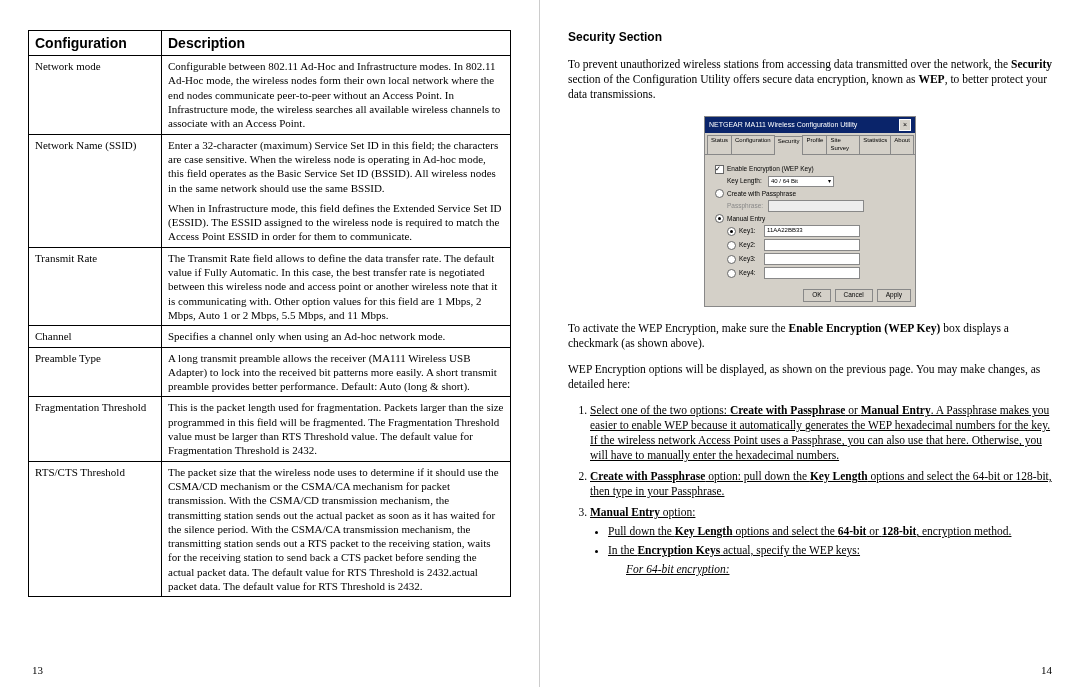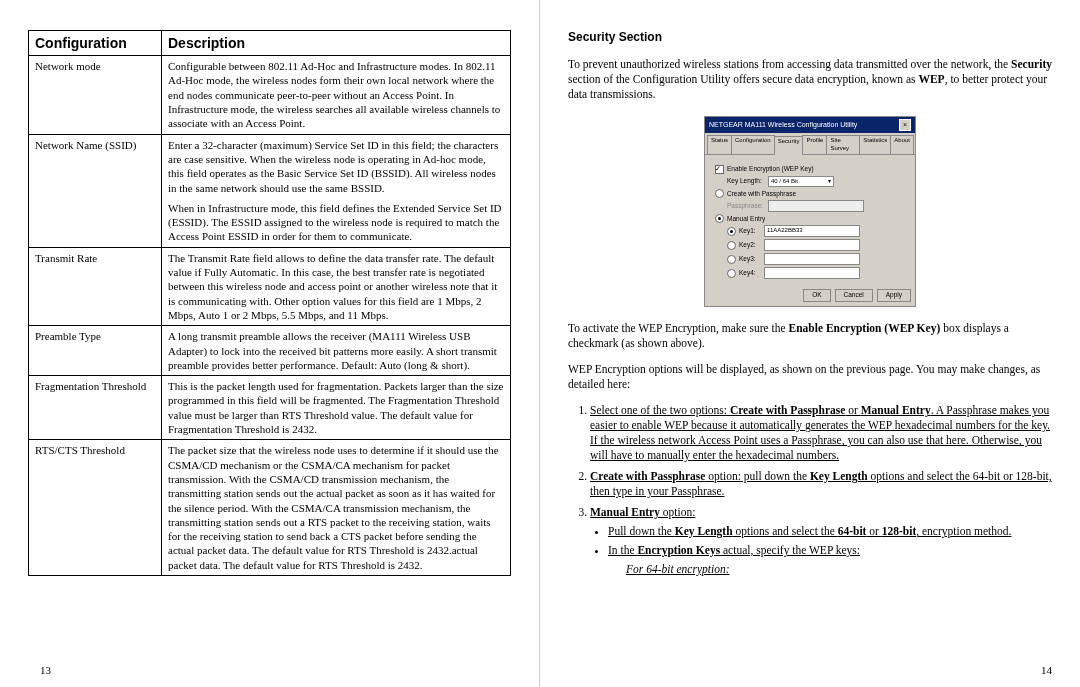--- a/index.html
+++ b/index.html
@@ -26,21 +26,21 @@
     line-height: 1.3;
   }
   .page-left {
     border-right: 1px solid #ccc;
   }
   .page-number {
     position: absolute;
     bottom: 10px;
     font-size: 11px;
   }
-  .pn-left { left: 40px; }
+  .pn-left { left: 32px; }
   .pn-right { right: 28px; }
 
   
   table.config {
     border-collapse: collapse;
     width: 100%;
     font-size: 11px;
   }
   table.config th, table.config td {
     border: 1px solid #000;
@@ -228,20 +228,24 @@
         <tr>
           <td>Network Name (SSID)</td>
           <td>
             <div>Enter a 32-character (maximum) Service Set ID in this field; the characters are case sensitive. When the wireless node is operating in Ad-hoc mode, this field operates as the Basic Service Set ID (BSSID). All wireless nodes in the same network should use the same BSSID.</div>
             <div class="para-gap">When in Infrastructure mode, this field defines the Extended Service Set ID (ESSID). The ESSID assigned to the wireless node is required to match the Access Point ESSID in order for them to communicate.</div>
           </td>
         </tr>
         <tr>
           <td>Transmit Rate</td>
           <td>The Transmit Rate field allows to define the data transfer rate. The default value if Fully Automatic. In this case, the best transfer rate is negotiated between this wireless node and access point or another wireless note that it is communicating with. Other option values for this field are 1 Mbps, 2 Mbps, Auto 1 or 2 Mbps, 5.5 Mbps, and 11 Mbps.</td>
+        </tr>
+        <tr>
+          <td>Channel</td>
+          <td>Specifies a channel only when using an Ad-hoc network mode.</td>
         </tr>
         <tr>
           <td>Preamble Type</td>
           <td>A long transmit preamble allows the receiver (MA111 Wireless USB Adapter) to lock into the received bit patterns more easily. A short transmit preamble provides better performance. Default: Auto (long &amp; short).</td>
         </tr>
         <tr>
           <td>Fragmentation Threshold</td>
           <td>This is the packet length used for fragmentation. Packets larger than the size programmed in this field will be fragmented. The Fragmentation Threshold value must be larger than RTS Threshold value. The default value for Fragmentation Threshold is 2432.</td>
         </tr>
         <tr>

